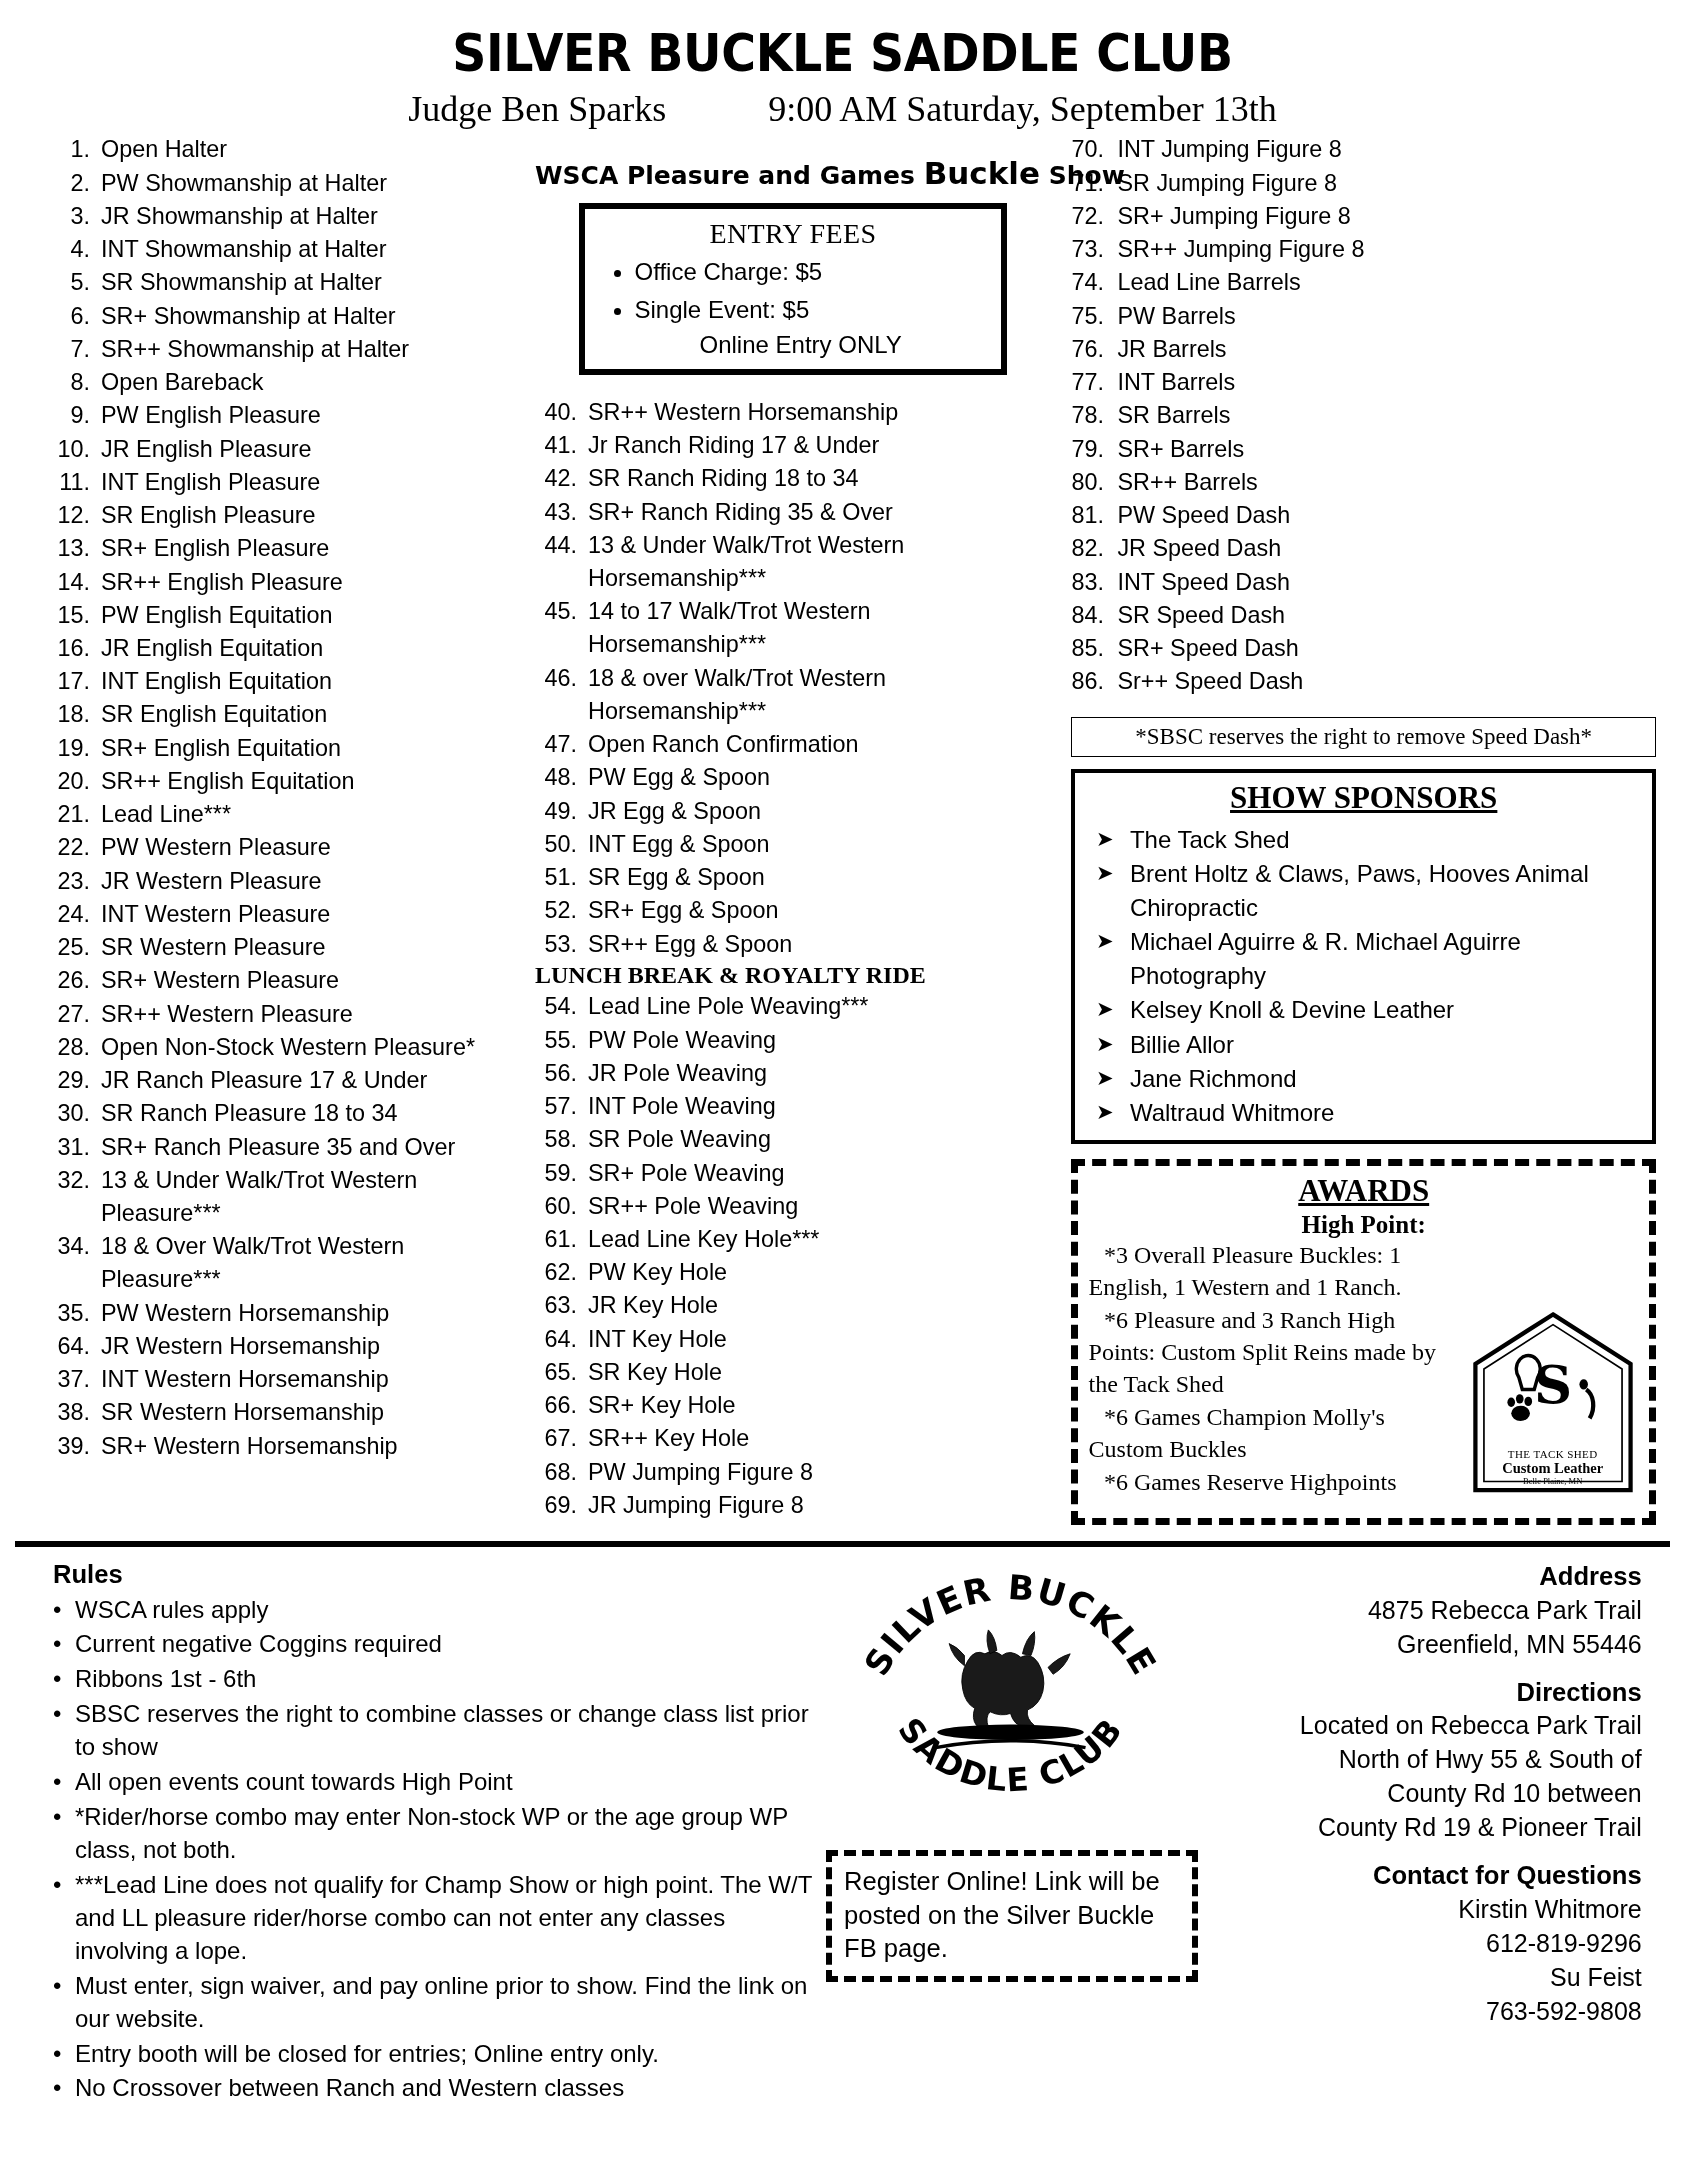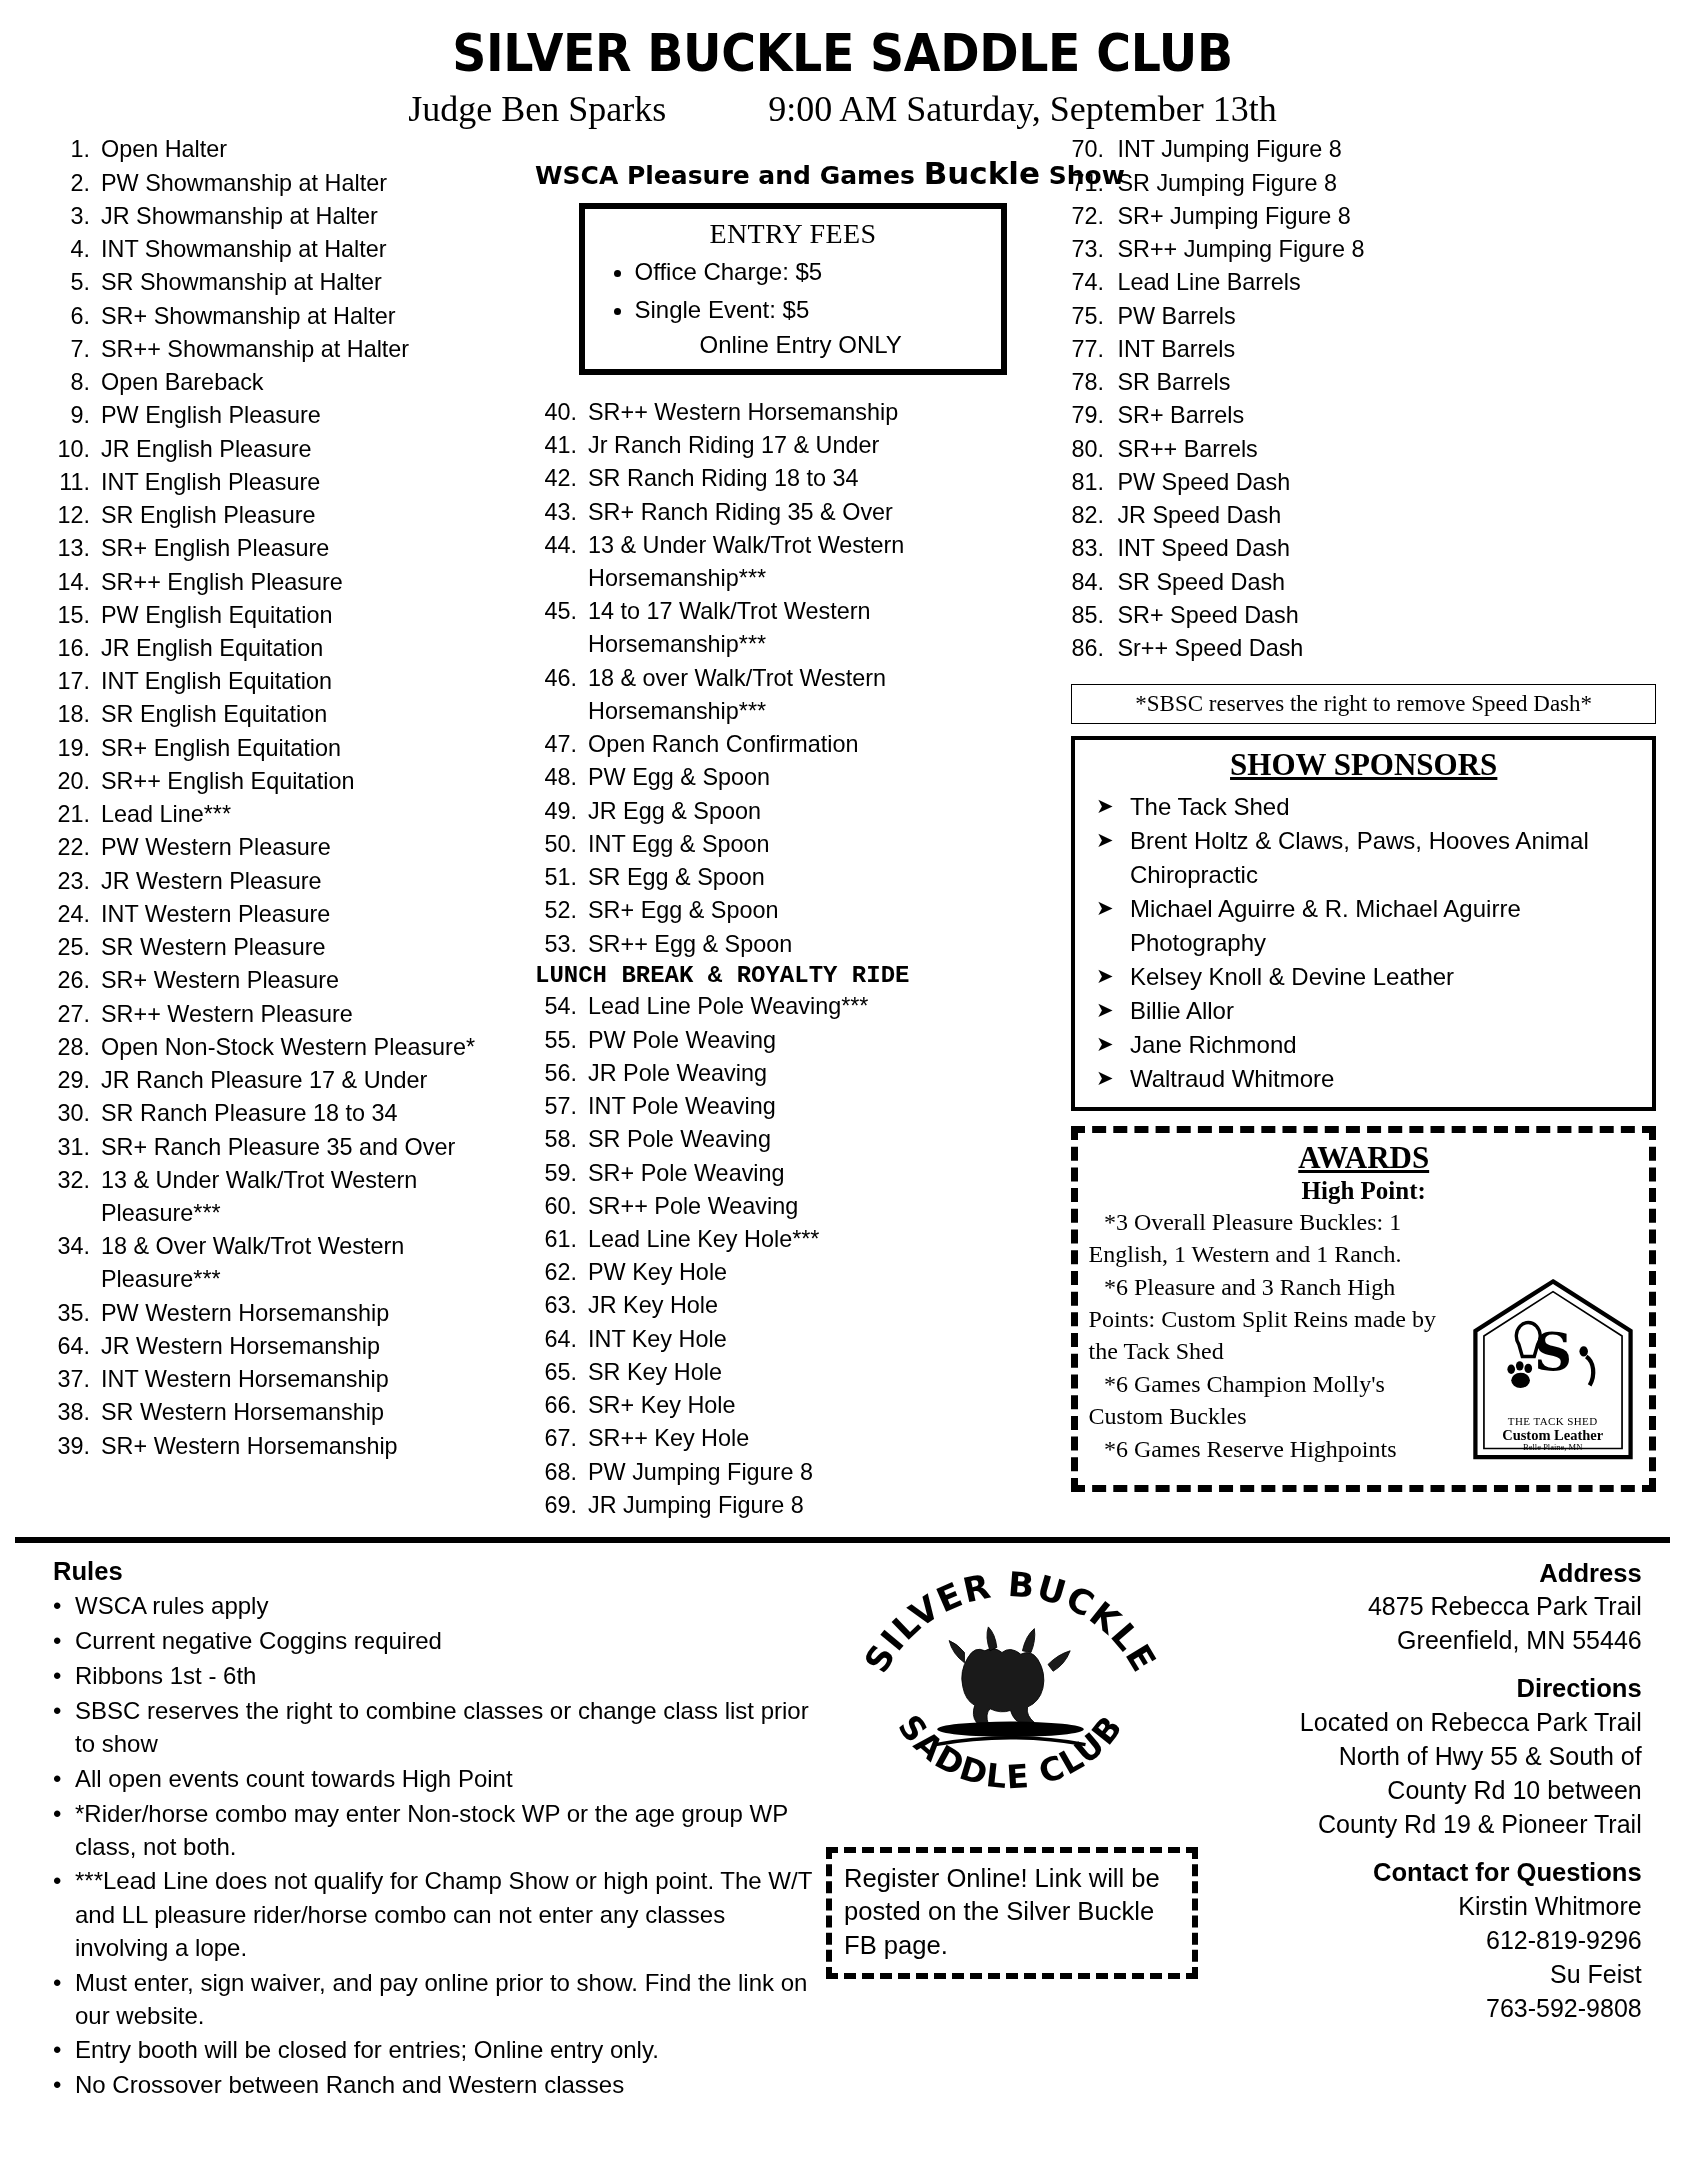--- a/index.html
+++ b/index.html
@@ -108,21 +108,21 @@
     text-align: center;
     font-weight: normal;
     font-size: 24px;
     margin-top: 1.7px;
     padding-left: 15.3px;
   }
 
   .lunch-break {
     font-weight: bold;
     font-size: 24px;
-    font-family: Liberation Mono, monospace;
+    font-family: Liberation Serif, serif;
     margin: 1.7px 0 0.9px 0;
   }
 
   
   .speed-note {
     border: 1.7px solid #000;
     font-family: "Liberation Serif", serif;
     font-size: 23px;
     text-align: center;
     padding: 6px 3.4px;
@@ -582,20 +582,24 @@
               <span class="num">73.</span>
               <span class="lbl">SR++ Jumping Figure 8</span>
             </li>
           <li>
               <span class="num">74.</span>
               <span class="lbl">Lead Line Barrels</span>
             </li>
           <li>
               <span class="num">75.</span>
               <span class="lbl">PW Barrels</span>
+            </li>
+          <li>
+              <span class="num">76.</span>
+              <span class="lbl">JR Barrels</span>
             </li>
           <li>
               <span class="num">77.</span>
               <span class="lbl">INT Barrels</span>
             </li>
           <li>
               <span class="num">78.</span>
               <span class="lbl">SR Barrels</span>
             </li>
           <li>

